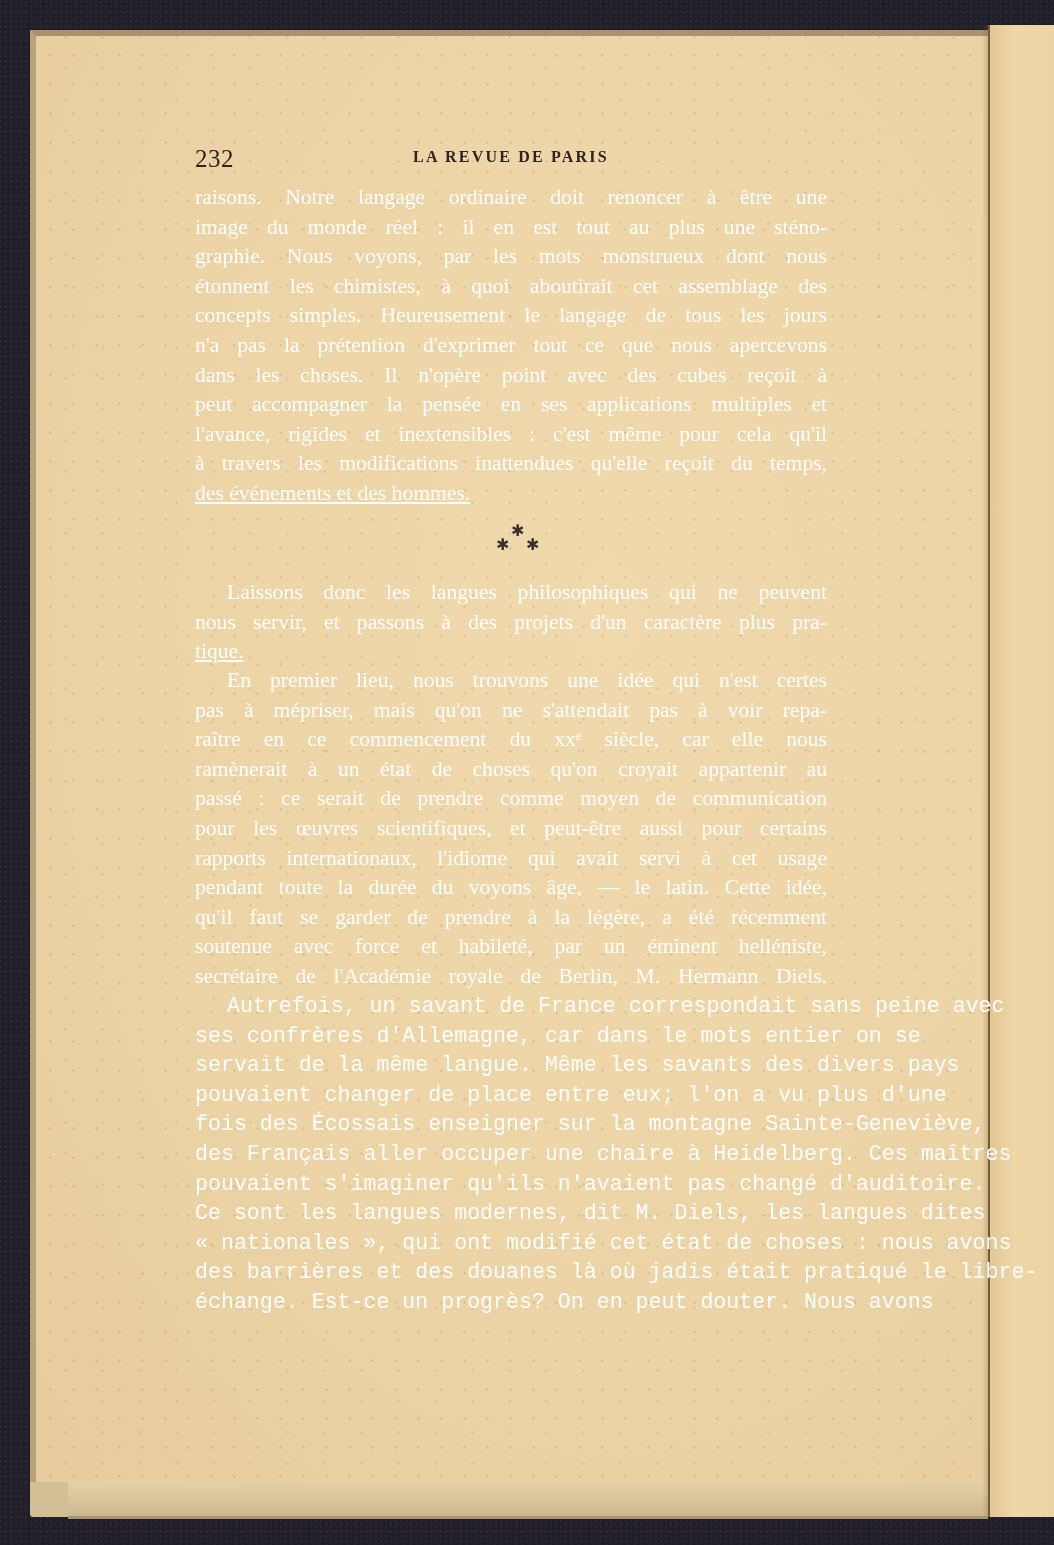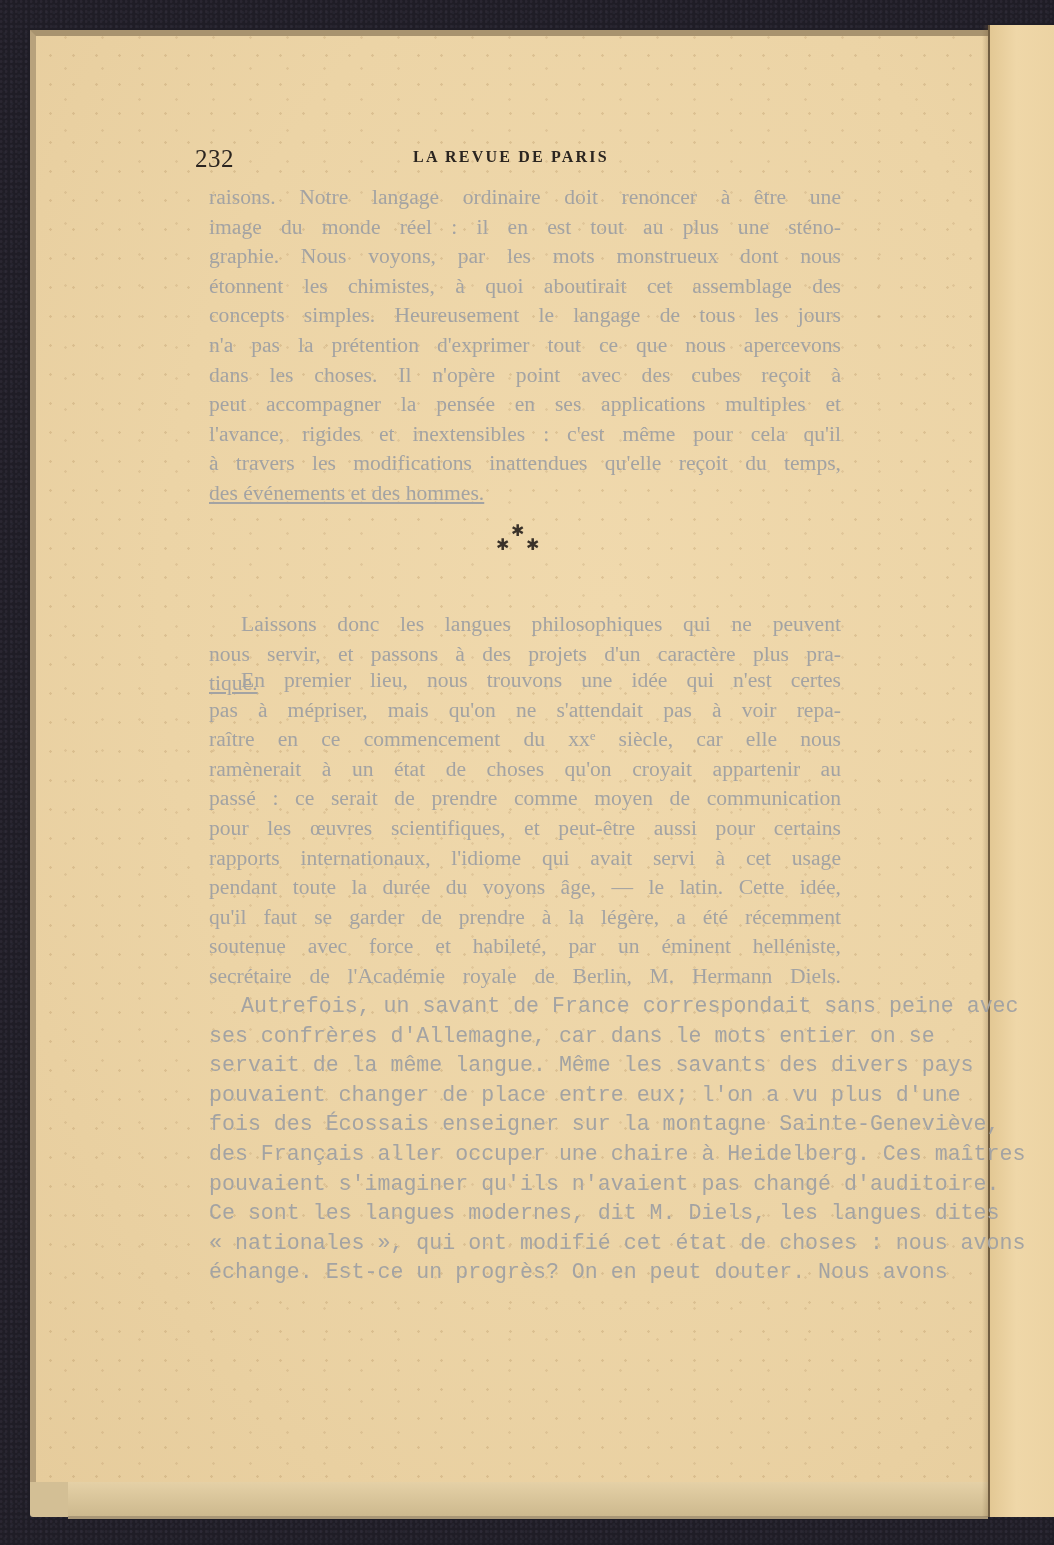--- a/index.html
+++ b/index.html
@@ -104,44 +104,44 @@
     top: 3px;
     text-align: center;
     font-size: 16px;
     font-weight: bold;
     letter-spacing: 2.2px;
   }
 
   
   .text-column {
     position: absolute;
-    left: 209px;
+    left: 195px;
     width: 632px;
-    color: #a3a3a3;
+    color: #ffffff;
     font-size: 21.6px;
     line-height: 29.6px;
     text-align: justify;
     text-align-last: justify;
   }
   .text-column .line {
     display: block;
     height: 29.6px;
     white-space: nowrap;
     text-align: justify;
     text-align-last: justify;
   }
   .text-column .line.last {
     text-align-last: left;
     text-decoration: underline;
   }
   .text-column .line.indent {
     padding-left: 32px;
   }
   .block-1 { top: 183px; }
-  .block-2 { top: 578px; margin-top: 32px; }
+  .block-2 { top: 578px; }
   .block-3 { top: 666px; }
   .block-4 { top: 992px; font-family: Liberation Mono, monospace; }
 
   .ornament {
     position: absolute;
     top: 524px;
     left: 488px;
     width: 60px;
     height: 40px;
     color: #3a322a;
@@ -217,14 +217,15 @@
 <div class="text-column block-4">
   <span class="line indent">Autrefois, un savant de France correspondait sans peine avec</span>
   <span class="line">ses confrères d'Allemagne, car dans le mots entier on se</span>
   <span class="line">servait de la même langue. Même les savants des divers pays</span>
   <span class="line">pouvaient changer de place entre eux; l'on a vu plus d'une</span>
   <span class="line">fois des Écossais enseigner sur la montagne Sainte-Geneviève,</span>
   <span class="line">des Français aller occuper une chaire à Heidelberg. Ces maîtres</span>
   <span class="line">pouvaient s'imaginer qu'ils n'avaient pas changé d'auditoire.</span>
   <span class="line">Ce sont les langues modernes, dit M. Diels, les langues dites</span>
   <span class="line">« nationales », qui ont modifié cet état de choses : nous avons</span>
+  <span class="line">des barrières et des douanes là où jadis était pratiqué le libre-</span>
   <span class="line">échange. Est-ce un progrès? On en peut douter. Nous avons</span>
 </div>
 
 </body></html>

